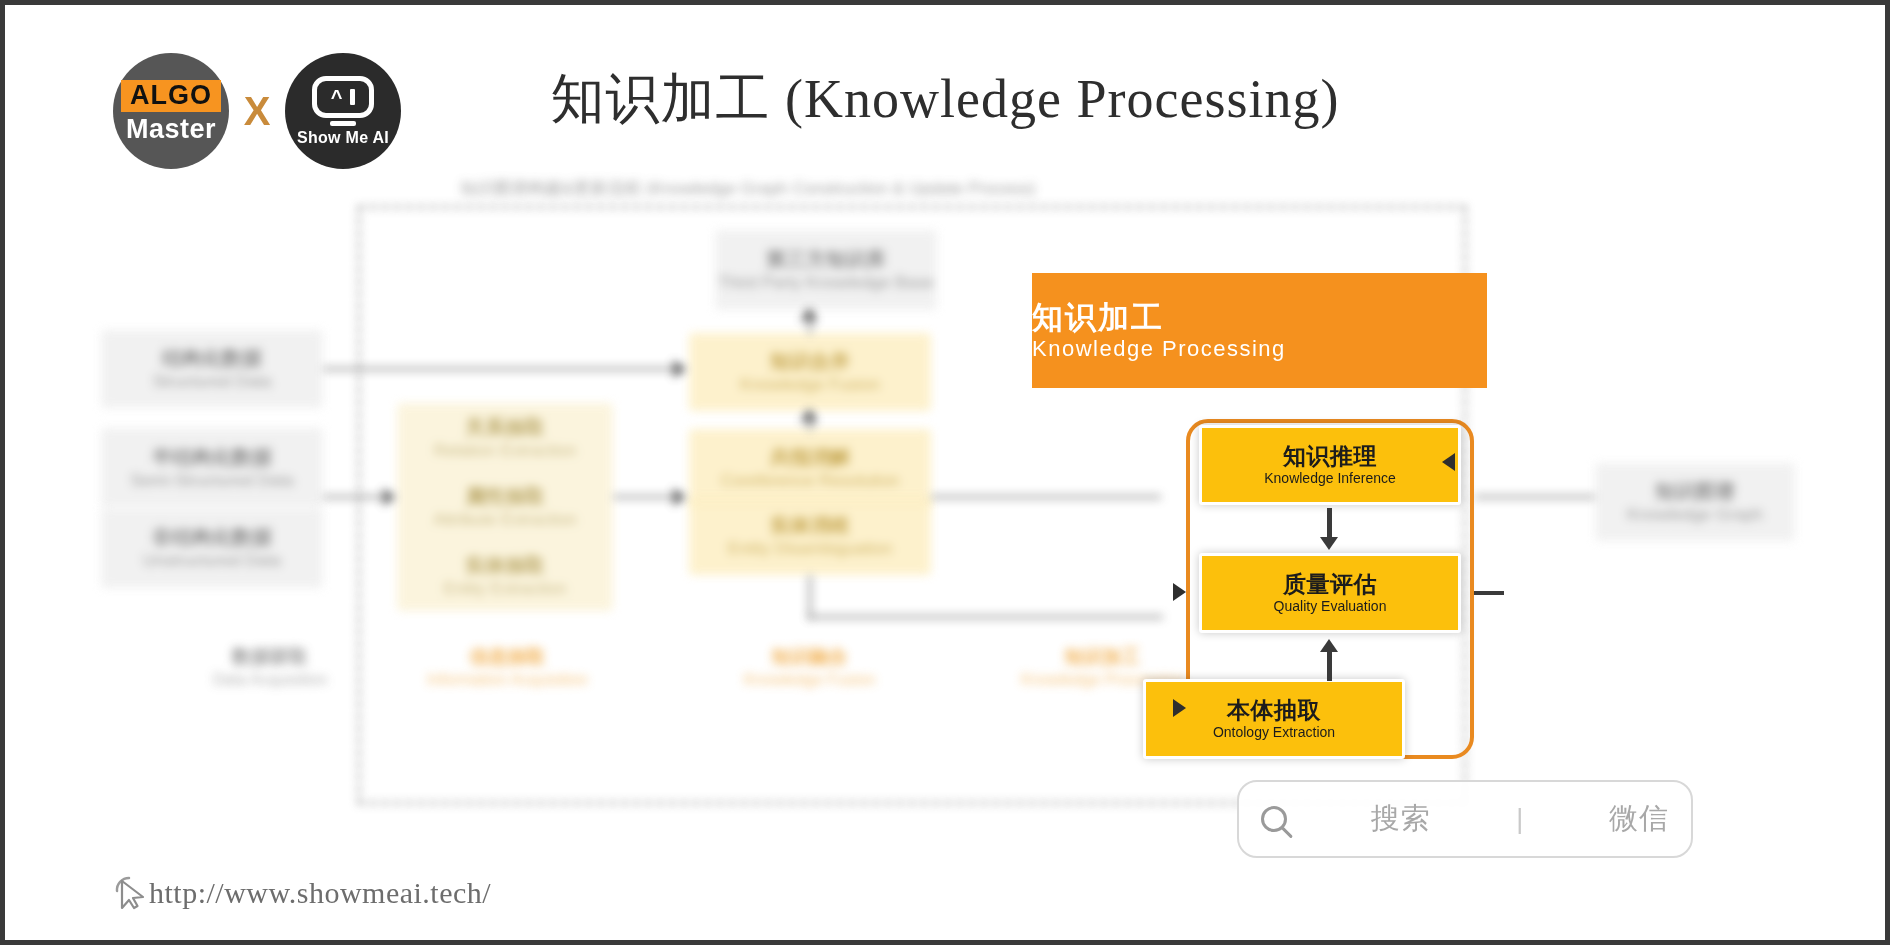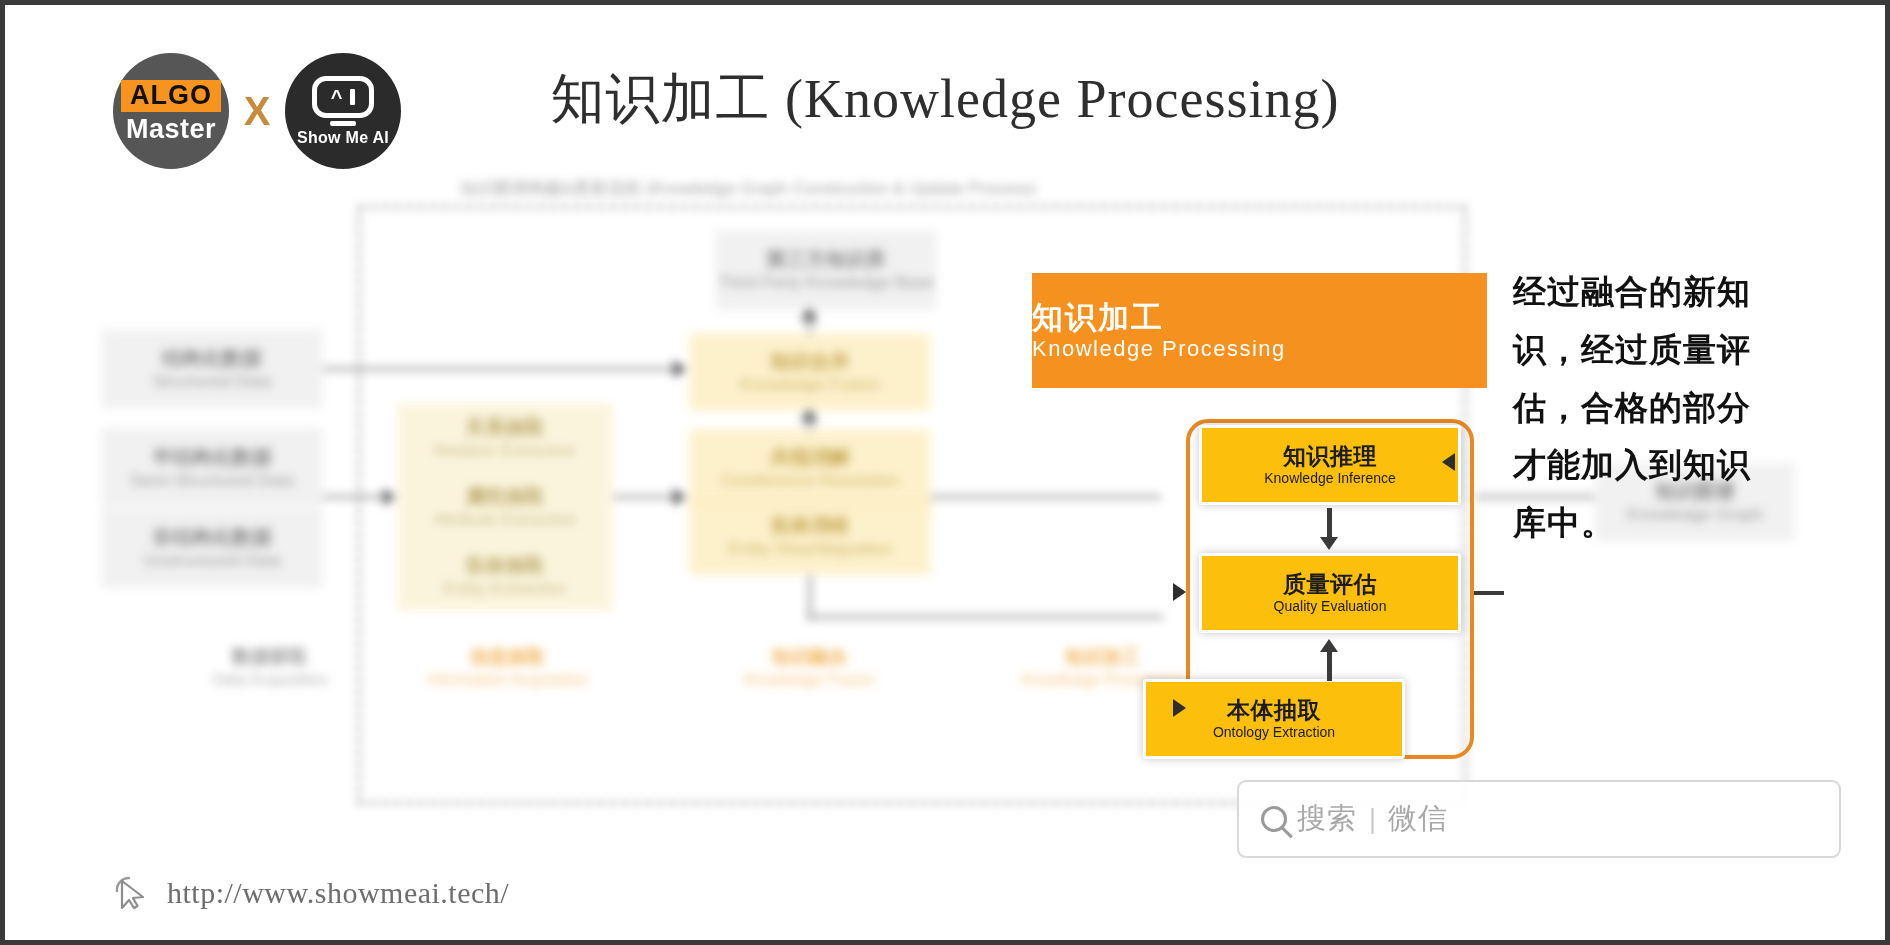--- a/index.html
+++ b/index.html
@@ -180,45 +180,45 @@
   #annotation {
     position: absolute; left: 1508px; top: 258px;
     width: 270px;
     font-size: 33px; font-weight: bold; color: #111;
     line-height: 1.75; letter-spacing: 1px;
   }
 
   
   #search-pill {
     position: absolute; left: 1232px; top: 775px;
-    width: 604px; height: 78px;
+    width: 456px; height: 78px;
     background: rgba(255,255,255,.92);
-    border: 2px solid #d8d8d8; border-radius: 9px;
-    display: flex; align-items: center; padding: 0 22px; gap: 10px;
+    border: 2px solid #d8d8d8; border-radius: 20px;
+    display: flex; align-items: center; padding: 0 22px; gap: 10px; justify-content: space-between;
   }
   #search-glass {
     width: 26px; height: 26px; border: 3px solid #9a9a9a;
     border-radius: 50%; position: relative; flex: 0 0 auto;
   }
   #search-glass::after {
     content: ""; position: absolute; right: -10px; bottom: -5px;
     width: 14px; height: 3px; background: #9a9a9a;
     transform: rotate(45deg); border-radius: 2px;
   }
   #search-placeholder { font-size: 29px; color: #a8a8a8; letter-spacing: 1px; }
   #search-divider { color: #c9c9c9; font-size: 27px; margin: 0 2px; }
   #search-channel { font-size: 29px; color: #a8a8a8; letter-spacing: 1px; }
   #search-brand {
     font-size: 30px; font-weight: bold; color: #1a1a1a;
     margin-left: 10px; letter-spacing: .5px; white-space: nowrap;
     font-family: "Liberation Serif","DejaVu Serif",serif;
   }
 
   
-  #footer { position: absolute; left: 108px; top: 868px; display: flex; align-items: center; gap: 18px; }
+  #footer { position: absolute; left: 108px; top: 868px; display: flex; align-items: center; }
   #footer-url {
     font-size: 30px; color: #6d6d6d; letter-spacing: .5px;
     font-family: "Liberation Serif","DejaVu Serif",serif;
   }
 </style>
 </head>
 <body>
 
 <div id="slide">
 
@@ -352,21 +352,20 @@
   <div class="arrow-d" style="left:1315px; top:532px; border-top-color:#3a3a3a;"></div>
 
   <div class="kp-arrow-shaft" style="left:1322px; top:644px; height:32px;"></div>
   <div class="arrow-u" style="left:1315px; top:634px; border-bottom-color:#3a3a3a;"></div>
 
   <div class="arrow-l" style="left:1437px; top:448px; border-right-color:#2e2e2e;"></div>
   <div class="arrow-r" style="left:1168px; top:578px; border-left-color:#2e2e2e;"></div>
   <div class="arrow-r" style="left:1168px; top:694px; border-left-color:#2e2e2e;"></div>
   <div class="conn conn-h" style="left:1469px; top:586px; width:30px; background:#3a3a3a;"></div>
 
-  <div id="annotation">经过融合的新知识，经过质量评估，合格的部分才能加入到知识库中。</div>
 
   <div id="search-pill">
     <span id="search-glass"></span>
     <span id="search-placeholder">搜索</span>
     <span id="search-divider">|</span>
     <span id="search-channel">微信</span>
   </div>
 
   <div id="footer">
     <svg width="36" height="40" viewBox="0 0 36 40">

